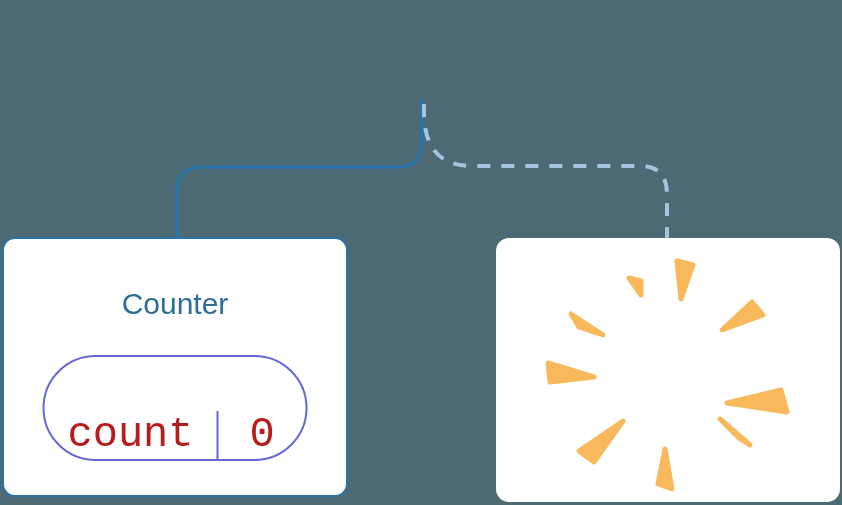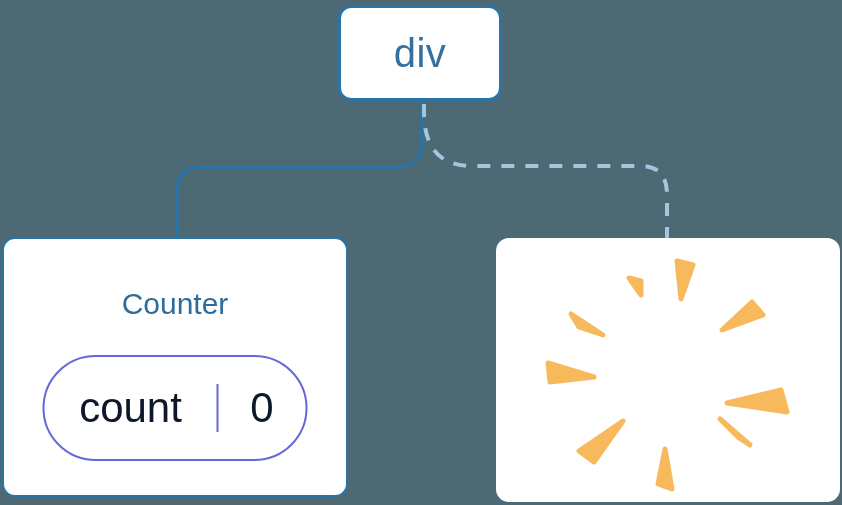--- a/index.html
+++ b/index.html
@@ -61,23 +61,24 @@
     position: absolute;
     top: 116px;
     left: 50%;
     transform: translateX(-50%);
     width: 265px;
     height: 106px;
     box-sizing: border-box;
     border: 2px solid #6668D8;
     border-radius: 53px;
     display: flex;
-    align-items: center;
-    color: #0f172a;
+    align-items: flex-end;
+    color: #b91c1c;
     font-size: 42px;
+    font-family: Liberation Mono, monospace;
   }
   .state-pill .cell {
     display: flex;
     align-items: center;
     justify-content: center;
   }
   .state-pill .cell-name {
     flex: 0 0 172px;
     border-right: 2px solid #6668D8;
   }
@@ -98,23 +99,20 @@
 </head>
 <body>
 
 <div class="stage">
 
   <svg class="connectors" viewBox="0 0 842 505" xmlns="http://www.w3.org/2000/svg">
     <path d="M 422 100 V 142 Q 422 167 397 167 H 202 Q 177 167 177 192 V 238" fill="none" stroke="#2B74A8" stroke-width="3.5"></path>
     <path d="M 424 104 V 112 Q 424 166 472 166 H 640 Q 667 166 667 194 V 238" fill="none" stroke="#A3C6DE" stroke-width="4" stroke-dasharray="13 11"></path>
   </svg>
 
-  <div class="node node-root">
-    <span class="label">div</span>
-  </div>
 
   <div class="node card-counter">
     <div class="title">Counter</div>
     <div class="state-pill">
       <div class="cell cell-name">count</div>
       <div class="cell cell-value">0</div>
     </div>
   </div>
 
   <div class="node card-removed">

